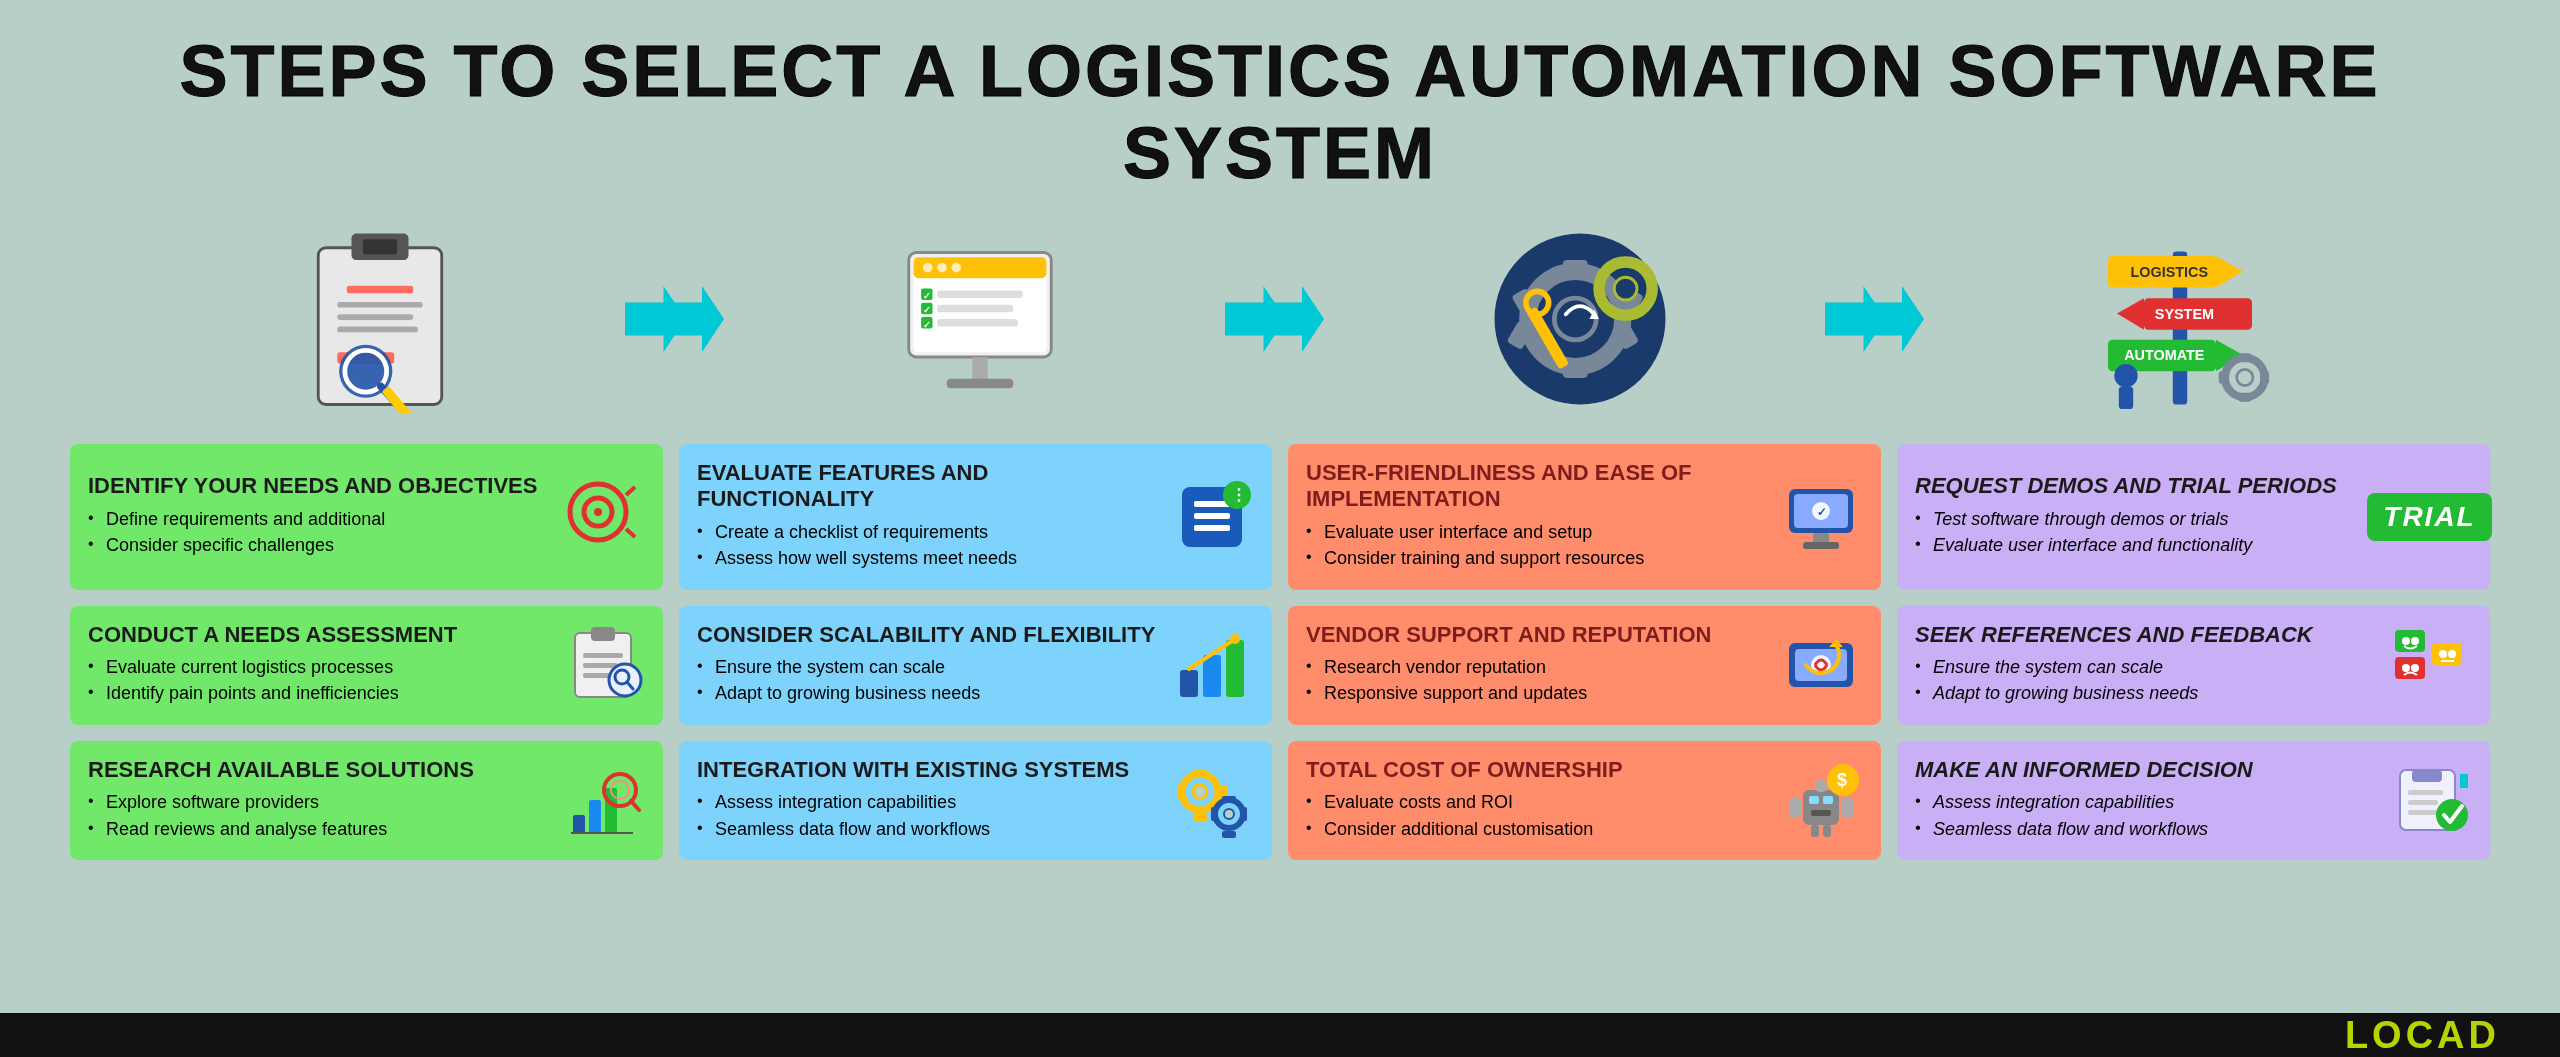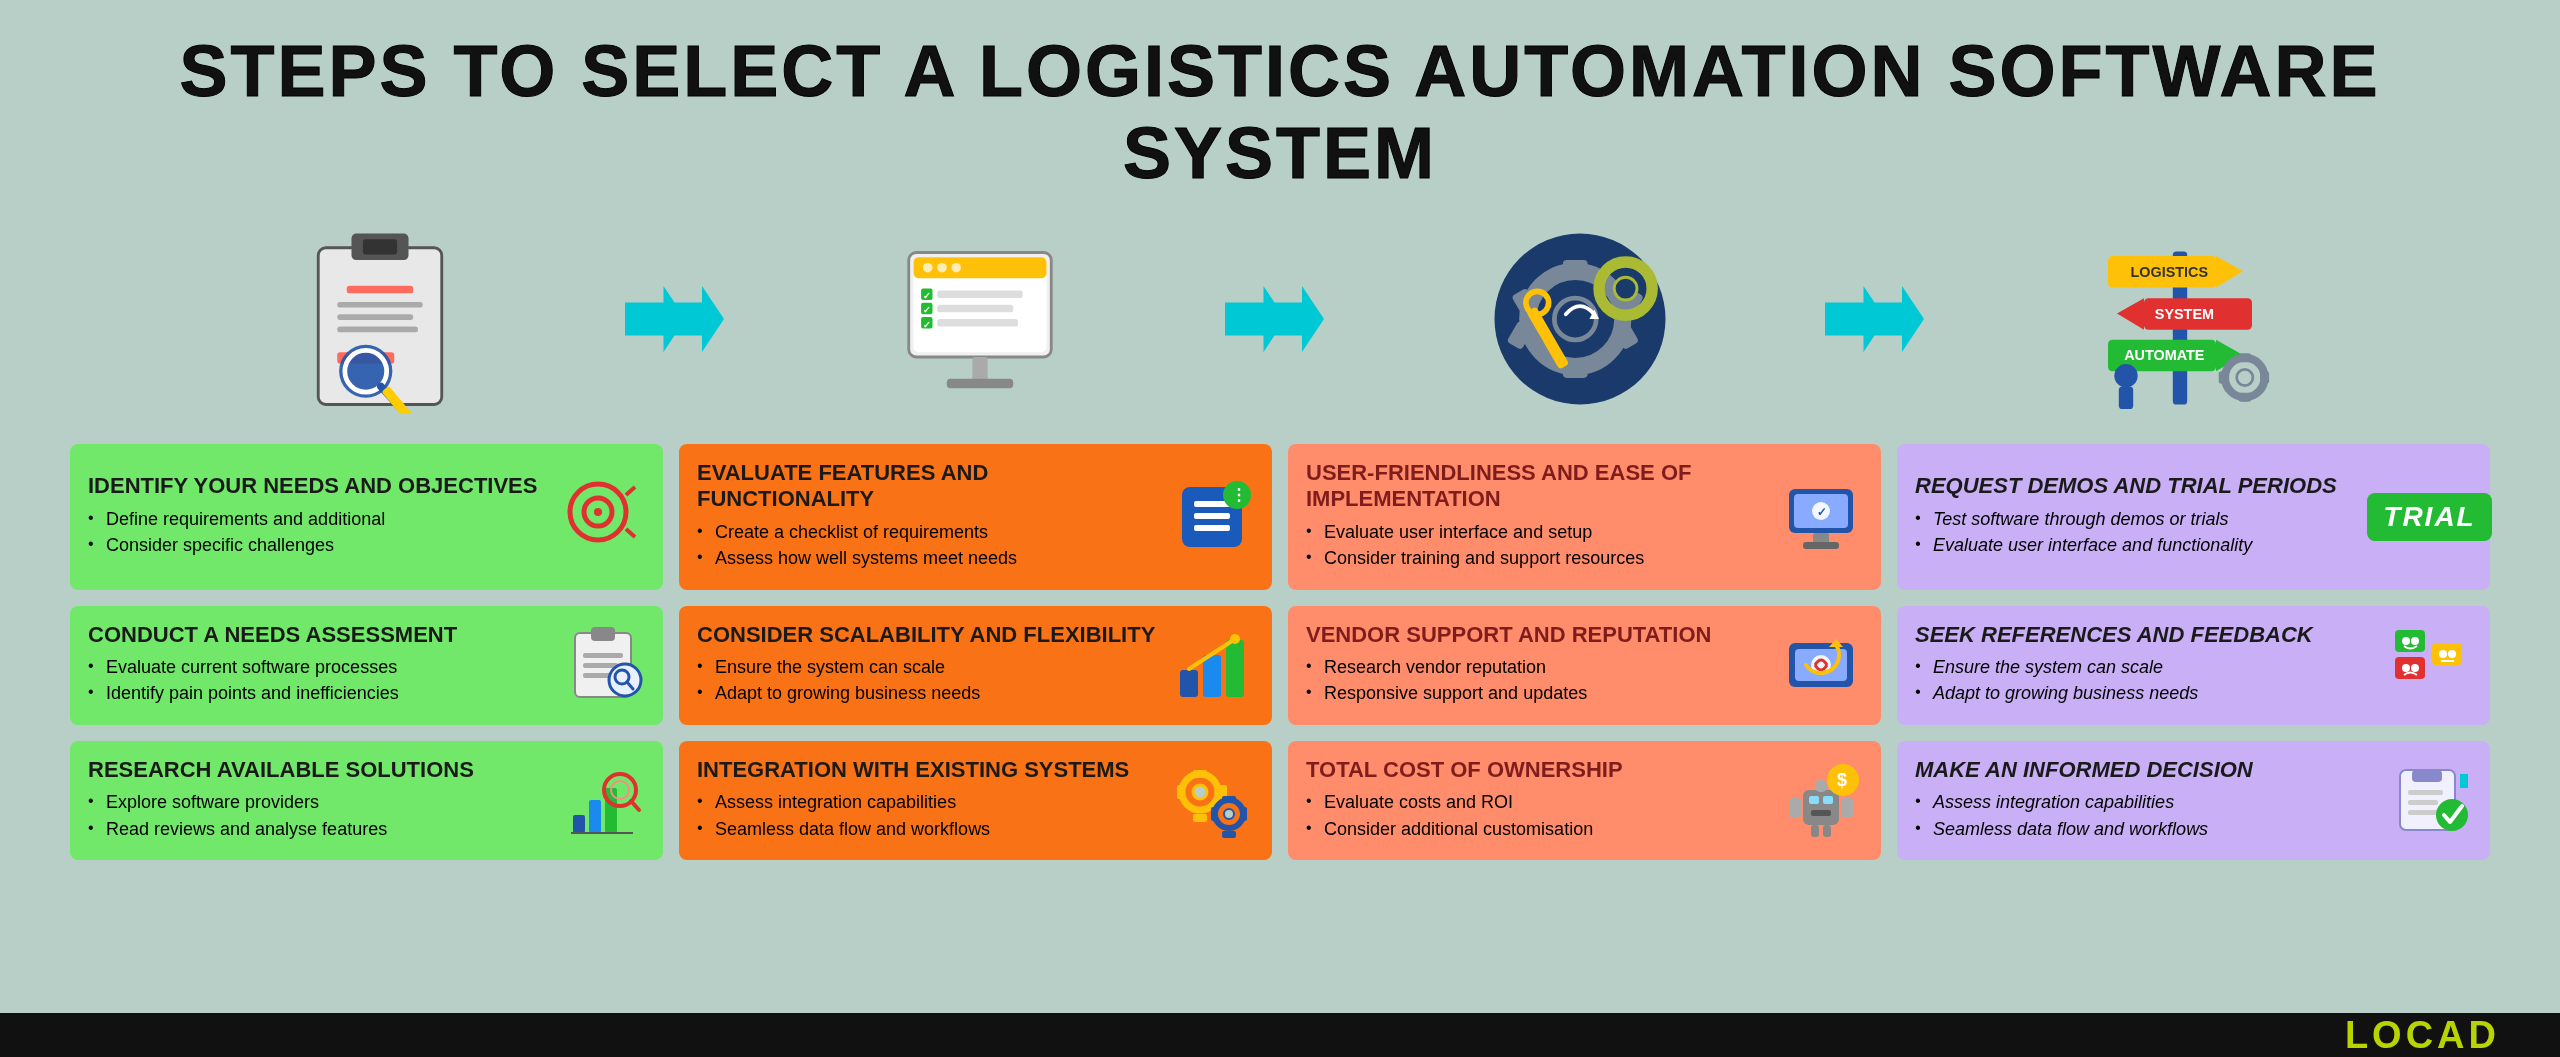--- a/index.html
+++ b/index.html
@@ -110,21 +110,21 @@
       width: 85px;
       height: 85px;
       flex-shrink: 0;
       display: flex;
       align-items: center;
       justify-content: center;
     }
 
     
     .card-green { background: #72e86a; }
-    .card-teal { background: #f97316; }
+    .card-teal { background: #7dd3fc; }
     .card-orange { background: #ff8c6b; }
     .card-purple { background: #c9aff5; font-style: italic; }
 
     .card-green .card-title { color: #1a1a1a; }
     .card-teal .card-title { color: #1a1a1a; }
     .card-orange .card-title { color: #7f1d1d; }
     .card-purple .card-title { color: #1a1a1a; }
 
     
     .bottom-bar {
@@ -376,21 +376,21 @@
       </div>
       <div class="card-icon">
         <div class="trial-badge">TRIAL</div>
       </div>
     </div>
 
     <div class="card card-green">
       <div class="card-text">
         <div class="card-title">CONDUCT A NEEDS ASSESSMENT</div>
         <ul class="card-bullets">
-          <li>Evaluate current software processes</li>
+          <li>Evaluate current logistics processes</li>
           <li>Identify pain points and inefficiencies</li>
         </ul>
       </div>
       <div class="card-icon">
         <svg viewBox="0 0 80 80" width="80" height="80">
           <rect x="12" y="8" width="56" height="64" rx="5" fill="#f0f0f0" stroke="#888" stroke-width="2"></rect>
           <rect x="28" y="2" width="24" height="14" rx="4" fill="#888"></rect>
           <rect x="20" y="28" width="40" height="5" rx="2" fill="#aaa"></rect>
           <rect x="20" y="38" width="35" height="5" rx="2" fill="#aaa"></rect>
           <rect x="20" y="48" width="38" height="5" rx="2" fill="#aaa"></rect>

